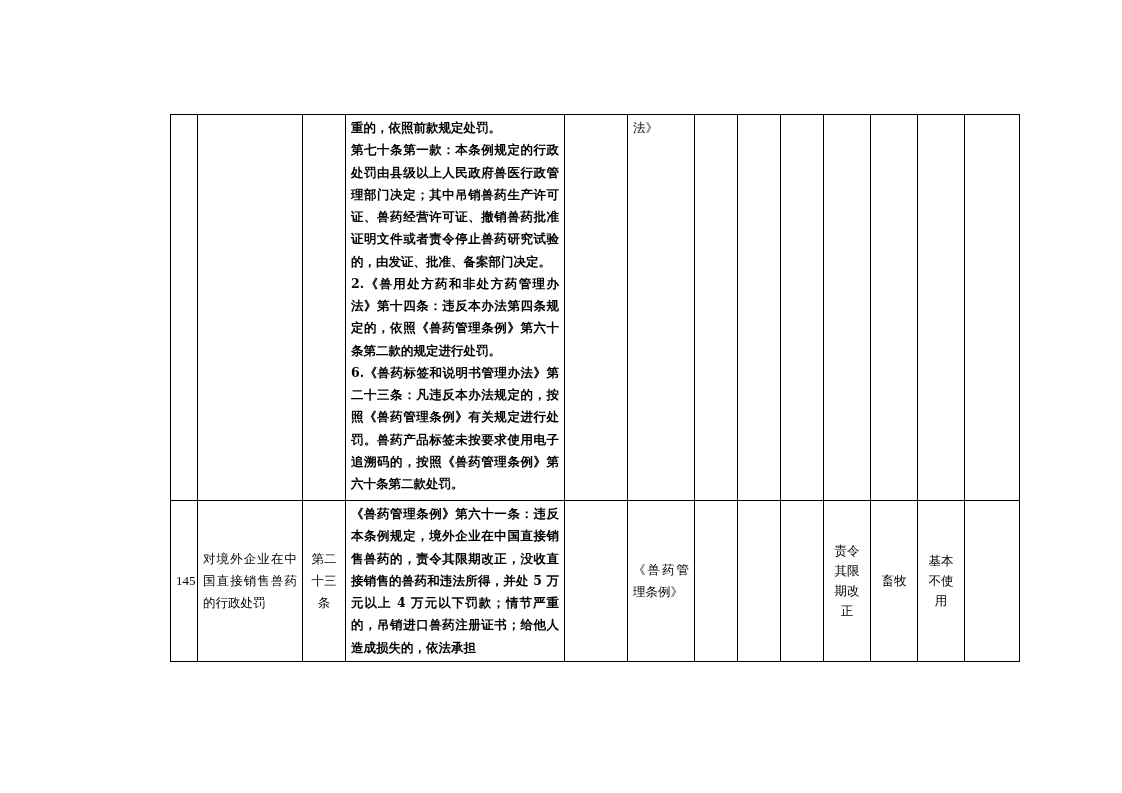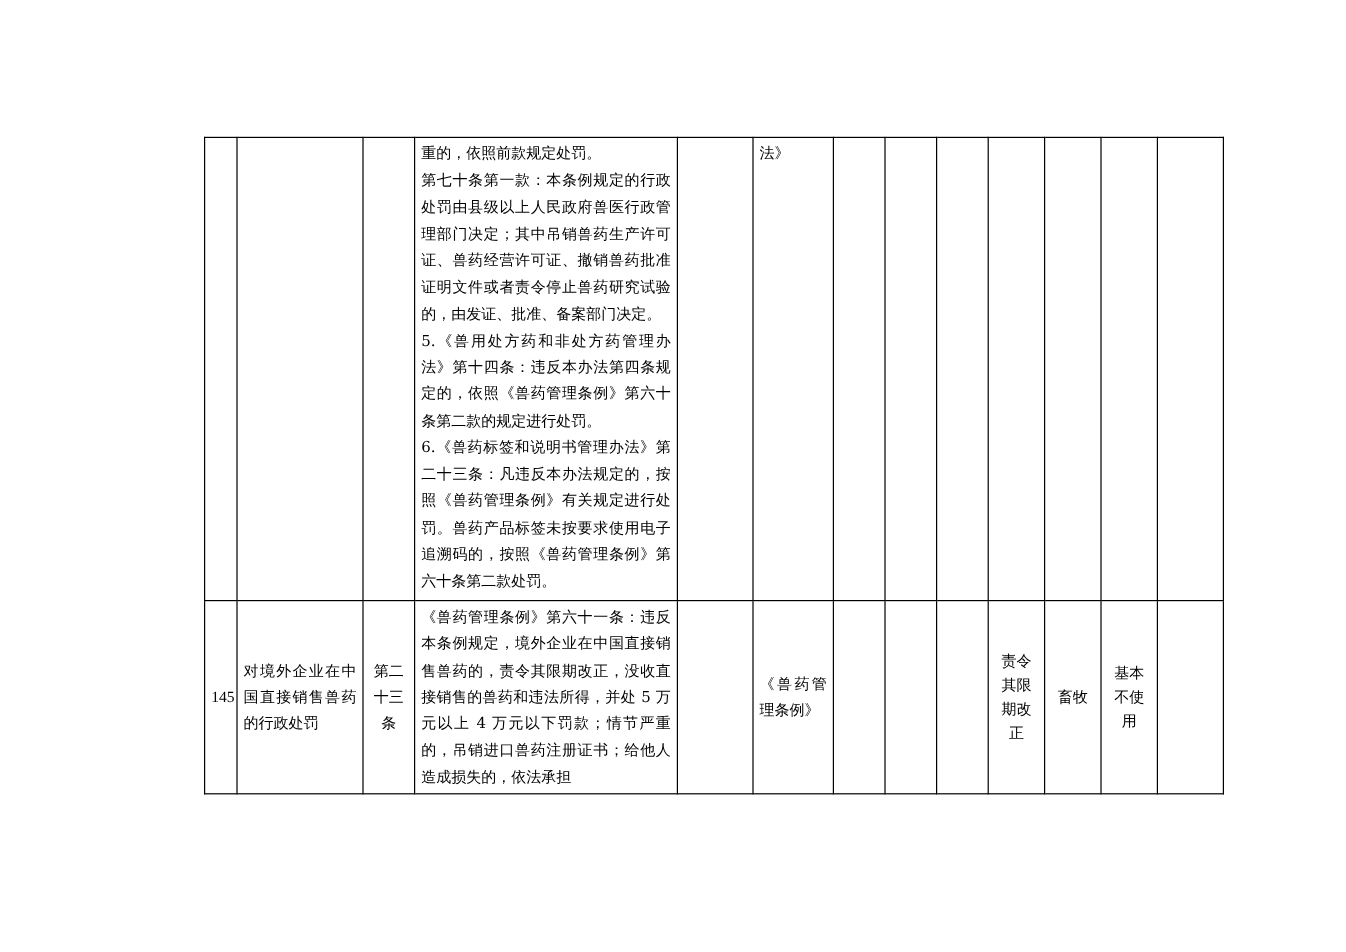--- a/index.html
+++ b/index.html
@@ -57,20 +57,21 @@
 
   .just {
     text-align: justify;
     text-justify: inter-ideograph;
   }
   .center { text-align: center; }
   .para {
     margin: 0;
     text-align: justify;
     text-justify: inter-ideograph;
+    font-weight: bold;
   }
   .row-top > td { height: 385px; vertical-align: top; }
   .row-bottom > td { height: 150px; }
   .narrow-center {
     text-align: center;
     line-height: 1.6;
   }
   .seq-num {
     font-family: Liberation Serif, serif;
     font-size: 13px;
@@ -90,21 +91,21 @@
         <td class="col-name">
           <div class="cell-inner just"></div>
         </td>
         <td class="col-type">
           <div class="cell-inner center"></div>
         </td>
         <td class="col-basis">
           <div class="cell-inner">
             <p class="para">重的，依照前款规定处罚。</p>
             <p class="para">第七十条第一款：本条例规定的行政处罚由县级以上人民政府兽医行政管理部门决定；其中吊销兽药生产许可证、兽药经营许可证、撤销兽药批准证明文件或者责令停止兽药研究试验的，由发证、批准、备案部门决定。</p>
-            <p class="para">5.《兽用处方药和非处方药管理办法》第十四条：违反本办法第四条规定的，依照《兽药管理条例》第六十条第二款的规定进行处罚。</p>
+            <p class="para">2.《兽用处方药和非处方药管理办法》第十四条：违反本办法第四条规定的，依照《兽药管理条例》第六十条第二款的规定进行处罚。</p>
             <p class="para">6.《兽药标签和说明书管理办法》第二十三条：凡违反本办法规定的，按照《兽药管理条例》有关规定进行处罚。兽药产品标签未按要求使用电子追溯码的，按照《兽药管理条例》第六十条第二款处罚。</p>
           </div>
         </td>
         <td class="col-e">
           <div class="cell-inner just"></div>
         </td>
         <td class="col-f">
           <div class="cell-inner just">法》</div>
         </td>
         <td class="col-g">

